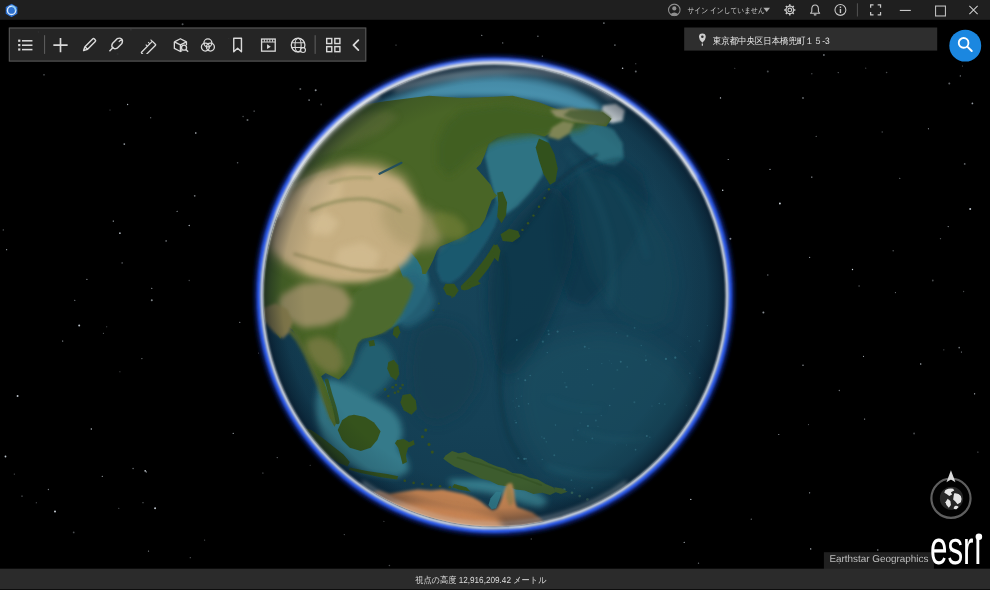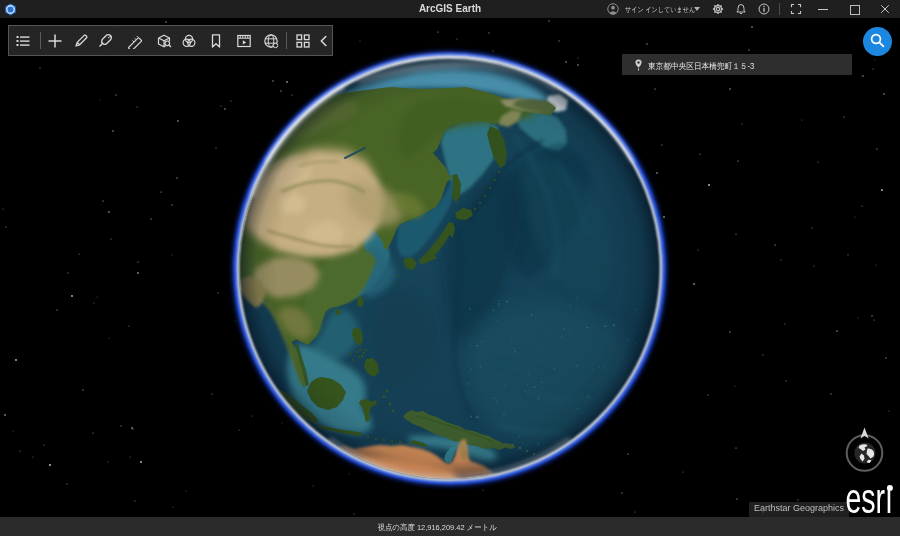--- a/index.html
+++ b/index.html
@@ -15,21 +15,21 @@
   #globe{position:absolute;left:0;top:0;}
   #toolbar{position:absolute;left:8px;top:7px;width:323px;height:29px;background:rgba(40,40,40,.92);
     border:1px solid #555;}
   .tbi{position:absolute;top:6.5px;width:16px;height:16px;}
   .tbsep{position:absolute;top:6px;width:1px;height:17px;background:#5a5a5a;}
   #searchwrap{position:absolute;left:622px;top:7px;}
   #searchbar{width:231px;height:29px;background:#1d1d1d;position:relative;}
   #searchbar .caret{position:absolute;left:11px;top:13px;width:0;height:0;border-left:4px solid transparent;border-right:4px solid transparent;border-top:4.5px solid #b5b5b5;}
   #searchbar .vsep{position:absolute;left:22px;top:8px;width:1px;height:13px;background:#4a4a4a;}
   #searchbar .stext{position:absolute;left:28px;top:10px;font-size:9px;color:#ebebeb;white-space:nowrap;transform:scaleX(0.92);transform-origin:0 0;}
-  #suggest{width:230px;height:21px;background:#2e2e2e;position:relative;margin-top:29px;}
+  #suggest{width:230px;height:21px;background:#2e2e2e;position:relative;}
   #suggest .stext{position:absolute;left:26px;top:7px;font-size:8.5px;color:#e8e8e8;white-space:nowrap;transform:scaleX(0.90);transform-origin:0 0;}
   #bluebtn{position:absolute;left:863px;top:9px;width:29px;height:29px;border-radius:50%;background:#1b87e0;}
   #attrib{position:absolute;left:749px;top:484px;height:29px;padding:0 5px;background:rgba(80,80,80,.4);
     font-size:9px;color:#bdbdbd;line-height:13px;text-align:center;}
   #esri{position:absolute;left:840px;top:460px;width:60px;height:40px;overflow:visible;}
 </style>
 </head>
 <body>
 <div id="app">
   <div id="viewport">
@@ -516,21 +516,20 @@
         </g>
 <circle cx="49.9" cy="10" r="3" fill="#ffffff"></circle>
       </svg>
   </div>
   <div id="titlebar">
       <svg width="13" height="13" viewBox="0 0 16 16" style="position:absolute;left:4px;top:2.5px">
 <path d="M8 0.5 L14.5 4.2 V11.8 L8 15.5 L1.5 11.8 V4.2 Z" fill="#2c6fce"></path>
 <circle cx="8" cy="8" r="4.6" fill="none" stroke="#dce9f8" stroke-width="1.6"></circle>
 <path d="M8 3.4 A4.6 4.6 0 0 1 12.6 8" fill="none" stroke="#8fd1f5" stroke-width="1.7"></path>
       </svg>
-      <div class="title">ArcGIS Earth</div>
       <svg width="12" height="12" viewBox="0 0 16 16" style="position:absolute;left:607px;top:3px">
 <circle cx="8" cy="8" r="7" stroke="#8f8f8f" stroke-width="1.3" fill="none"></circle>
 <circle cx="8" cy="6.2" r="2.5" fill="#8f8f8f"></circle>
         <path d="M3.2 13.2 Q8 8.8 12.8 13.2 L12 14.4 Q8 15.8 4 14.4 Z" fill="#8f8f8f"></path>
       </svg>
       <div style="position:absolute;left:625px;top:5px;font-size:7px;color:#cfcfcf;white-space:nowrap;transform:scaleX(0.87);transform-origin:0 0">サイン インしていません</div>
       <div style="position:absolute;left:694px;top:7px;width:0;height:0;border-left:3.5px solid transparent;border-right:3.5px solid transparent;border-top:4px solid #b0b0b0"></div>
       <svg width="12" height="12" viewBox="0 0 16 16" style="position:absolute;left:712px;top:3px">
 <circle cx="8" cy="8" r="2.2" stroke="#c8c8c8" stroke-width="1.4" fill="none"></circle>
 <circle cx="8" cy="8" r="4.6" stroke="#c8c8c8" stroke-width="1.6" fill="none"></circle>

